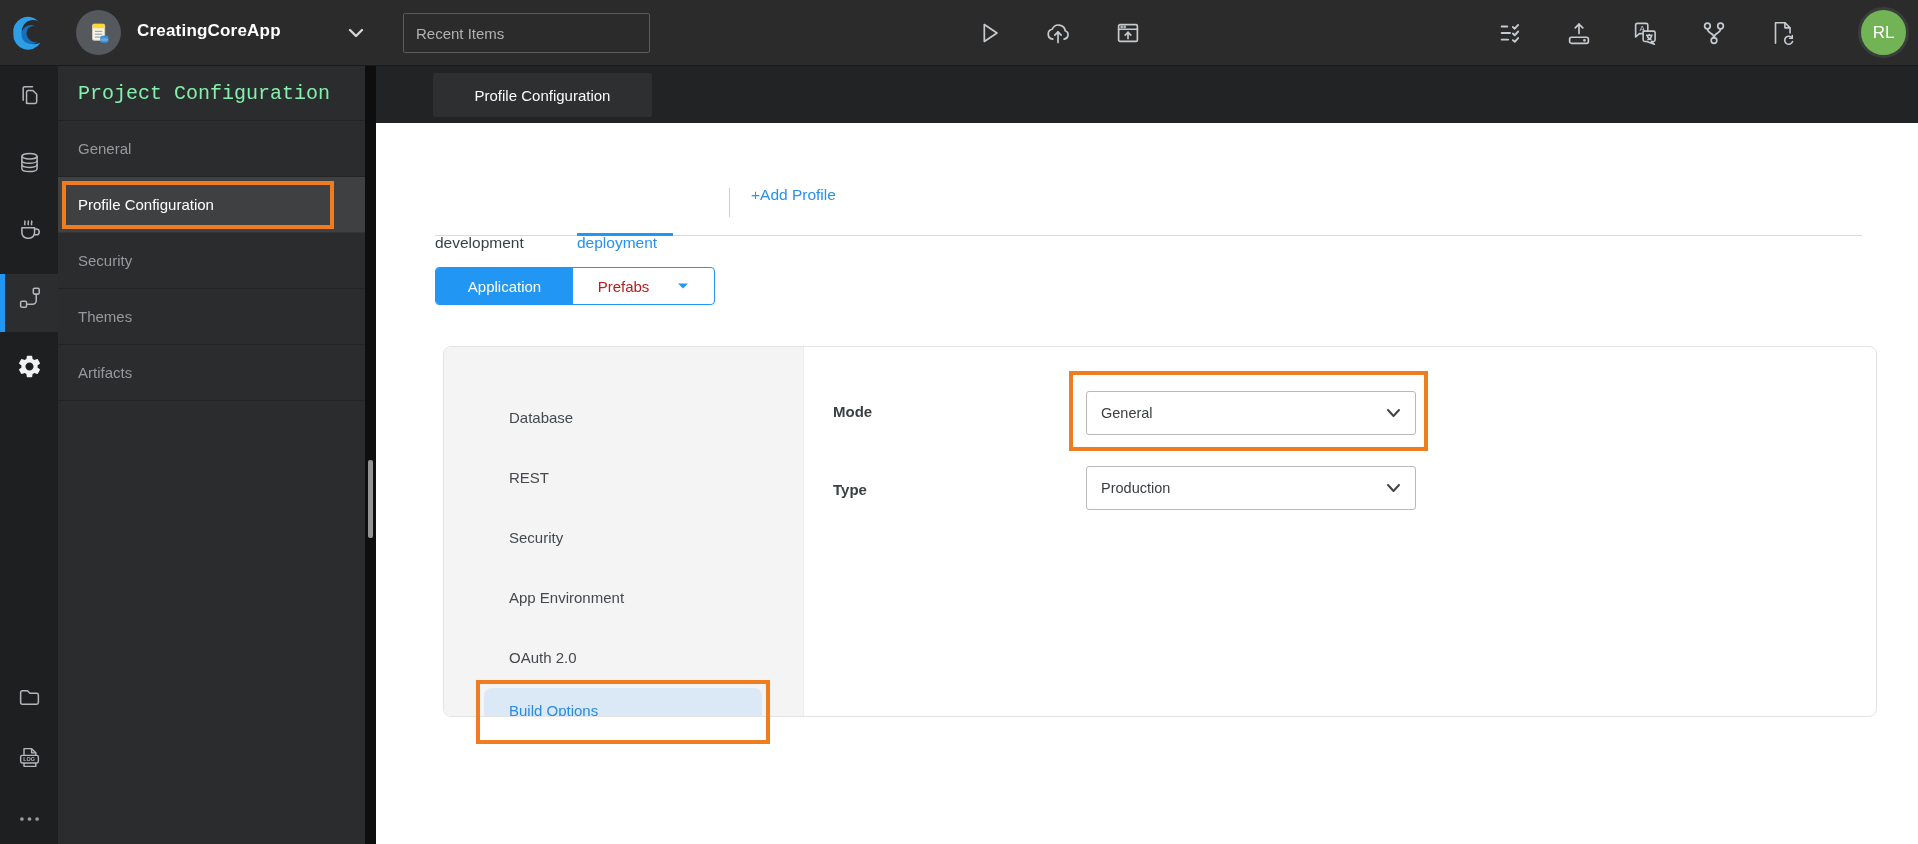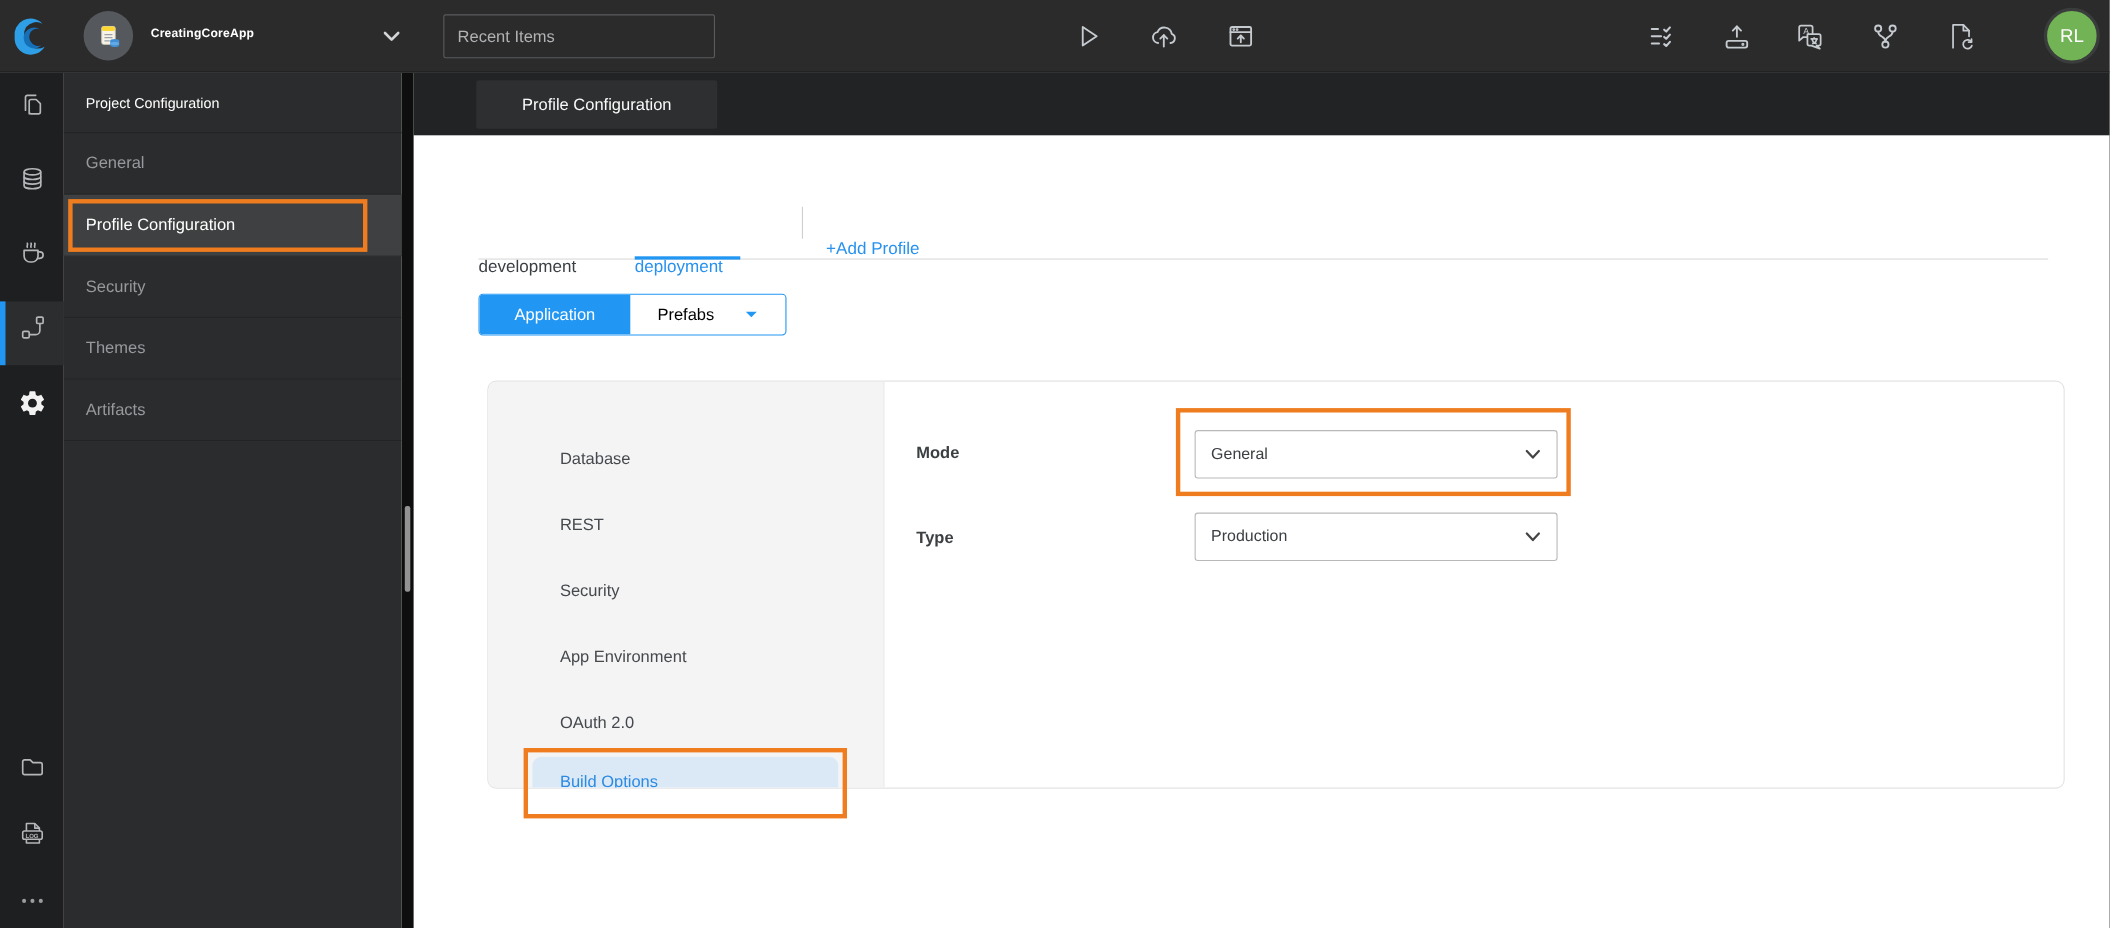--- a/index.html
+++ b/index.html
@@ -8,62 +8,62 @@
     position:relative; width:1918px; height:844px; overflow:hidden;
     background:#ffffff; font-family:"Liberation Sans", sans-serif;
     -webkit-font-smoothing:antialiased;
   }
   .abs { position:absolute; }
 
   
   .topbar { left:0; top:0; width:1918px; height:66px; background:#2b2b2c; border-bottom:1px solid #1a1a1a; z-index:20; }
   .logo { left:7px; top:11px; width:42px; height:42px; }
   .proj-avatar { left:76px; top:10px; width:45px; height:45px; border-radius:50%; background:#55595d; display:flex; align-items:center; justify-content:center; }
-  .proj-title { left:137px; top:0; height:62px; display:flex; align-items:center; color:#ffffff; font-size:11px; font-weight:bold; letter-spacing:.2px;text-align:center; }
+  .proj-title { left:137px; top:0; height:62px; display:flex; align-items:center; color:#ffffff; font-size:17px; font-weight:bold; letter-spacing:.2px;text-align:center; }
   .proj-caret { left:346px; top:24px; width:20px; height:18px; }
   .search-box { left:403px; top:13px; width:247px; height:40px; background:transparent; border:1px solid #5a5b5c; border-radius:2px;
     color:#3b82f6; font-size:15px; padding:0 12px; outline:none; font-family:"Liberation Sans", sans-serif; }
   .search-box::placeholder { color:#b0b2b4; opacity:1; }
   .tb-icon { top:18px; width:30px; height:30px; cursor:pointer; }
   .user-avatar { left:1858px; top:7px; width:51px; height:51px; border-radius:50%; background:#72b356; border:3px solid #3a3d3c;
     display:flex; align-items:center; justify-content:center; color:#fff; font-size:17px; }
 
   
   .rail { left:0; top:66px; width:58px; height:778px; background:#1e1f20; z-index:15; }
   .rail-icon { left:16px; width:27px; height:27px; cursor:pointer; }
   .rail-active-row { left:0; top:274px; width:58px; height:58px; background:#2c2d2e; }
   .rail-active-bar { left:0; top:274px; width:5px; height:58px; background:#2196f3; }
 
   
   .sidebar { left:58px; top:66px; width:307px; height:778px; background:#2b2c2d; z-index:10; }
-  .sb-header { height:55px; display:flex; align-items:center; padding-left:20px; color:#ffffff; font-size:13px; border-bottom:1px solid #222324; }
+  .sb-header { height:55px; display:flex; align-items:center; padding-left:20px; color:#86efac; font-size:20px; border-bottom:1px solid #222324;font-family:Liberation Mono, monospace; }
   .sb-item { height:56px; display:flex; align-items:center; padding-left:20px; color:#97999c; font-size:15px; cursor:pointer; border-bottom:1px solid rgba(0,0,0,.18); }
   .sb-item.active { background:#3f4041; color:#ffffff; }
 
   .vstrip { left:365px; top:66px; width:11px; height:778px; background:#0e0e0e; z-index:10; }
   .vthumb { left:368px; top:460px; width:5px; height:78px; background:#939393; border-radius:2px; z-index:11; }
 
   
   .tabstrip { left:376px; top:66px; width:1542px; height:57px; background:#222324; z-index:5; }
   .strip-tab { left:433px; top:73px; width:219px; height:44px; background:#2e2f30; border-radius:2px; display:flex; align-items:center; justify-content:center;
     color:#fafafa; font-size:15px; cursor:pointer; z-index:6; }
 
   
   .ptab { top:186px; font-size:15.5px; cursor:pointer;margin-top:48px; }
   .ptab-dev { left:435px; color:#3a3f44; }
   .ptab-dep { left:577px; color:#2691ee; }
   .ptab-div { left:729px; top:188px; width:1px; height:29px; background:#cfcfcf; }
-  .ptab-add { left:751px; top:186px; font-size:15.5px; color:#2691ee; cursor:pointer;margin-top:32px; }
+  .ptab-add { left:751px; top:186px; font-size:15.5px; color:#2691ee; cursor:pointer; }
   .tab-rule { left:435px; top:235px; width:1427px; height:1px; background:#d9d9d9; }
   .tab-underline { left:577px; top:233px; width:96px; height:3px; background:#2196f3; }
 
   
   .toggle { left:435px; top:267px; height:38px; display:flex; border:1px solid #2196f3; border-radius:4px; overflow:hidden; background:#fff; }
   .toggle-app { width:137px; background:#2196f3; color:#fff; display:flex; align-items:center; justify-content:center; font-size:15px; cursor:pointer; }
-  .toggle-pre { width:141px; color:#000000; display:flex; align-items:center; justify-content:center; gap:28px; font-size:15px; cursor:pointer; }
+  .toggle-pre { width:141px; color:#b91c1c; display:flex; align-items:center; justify-content:center; gap:28px; font-size:15px; cursor:pointer; }
 
   
   .card { left:443px; top:346px; width:1434px; height:371px; background:#fff; border:1px solid #e3e3e3; border-radius:8px; overflow:hidden; }
   .panel { position:absolute; left:0; top:0; width:360px; height:100%; background:#f4f4f5; border-right:1px solid #ececec; }
   .nav-item { position:absolute; left:65px; font-size:15px; color:#45494d; cursor:pointer; }
   .nav-active-row { position:absolute; left:40px; top:341px; width:278px; height:45px; background:#dbe9f7; border-radius:8px; display:flex; align-items:center; padding-left:25px;
     font-size:15px; color:#2b8ae2; cursor:pointer; }
 
   .form-label { position:absolute; left:389px; font-size:15px; font-weight:600; color:#3c4043; }
   .select { position:absolute; left:642px; width:330px; height:44px; border:1px solid #b9b9b9; border-radius:3px; background:#fff;

